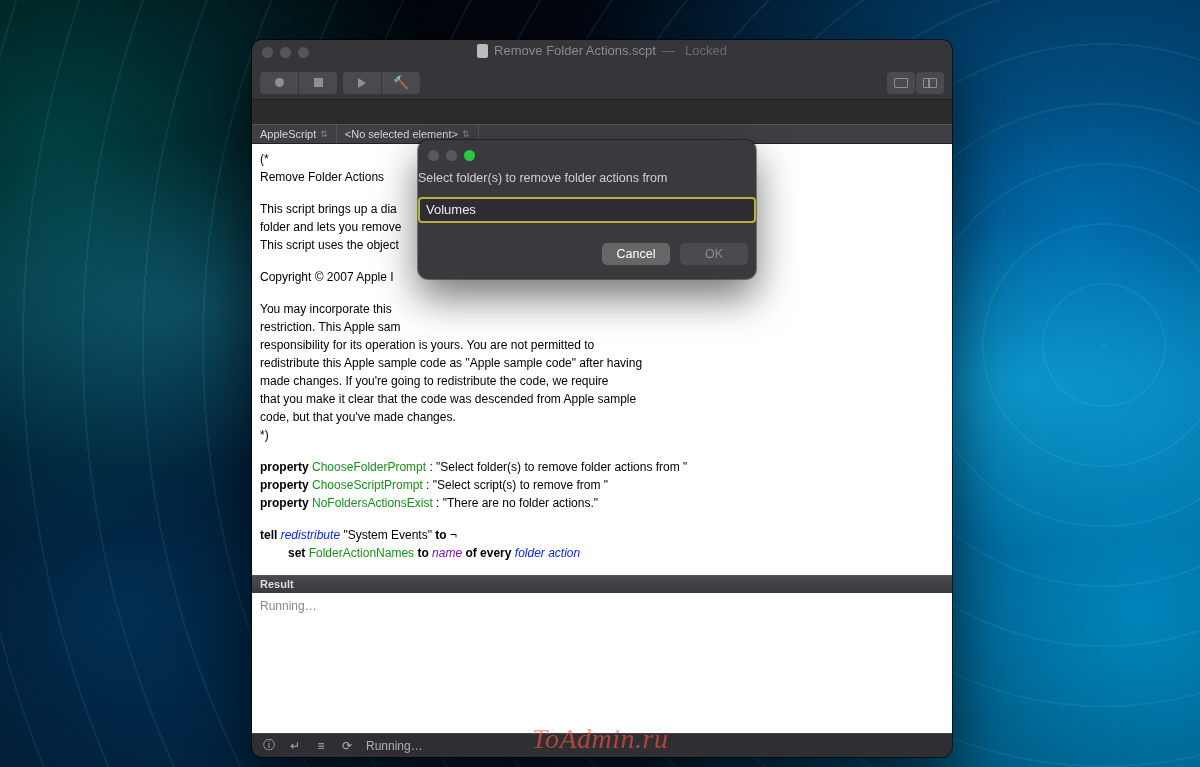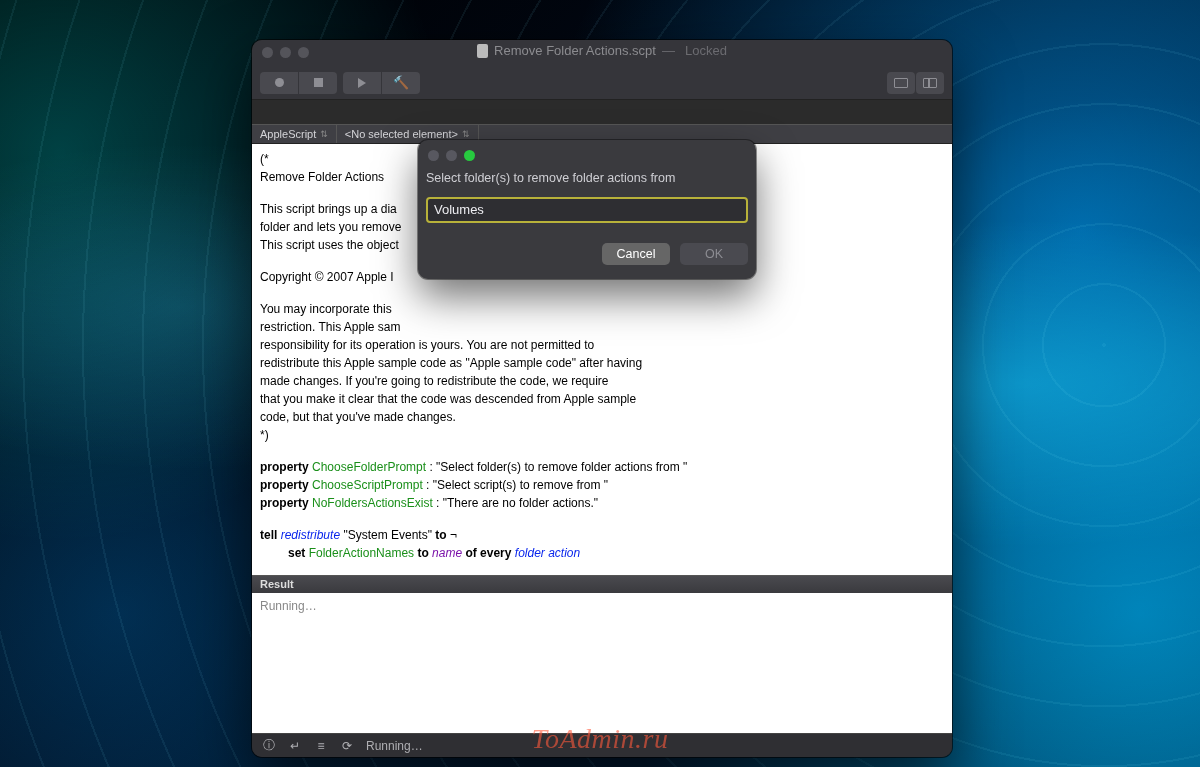--- a/index.html
+++ b/index.html
@@ -159,21 +159,21 @@
     left: 418px;
     top: 140px;
     width: 338px;
     background:#3a3a3e;
     border-radius:10px;
     box-shadow: 0 18px 40px rgba(0,0,0,.55), 0 0 0 1px rgba(0,0,0,.4);
     color:#d8d8dc;
     padding-bottom: 14px;
   }
   .dialog .traffic{padding:10px 10px 0}
-  .dlg-body{padding: 10px 8px 6px}
+  .dlg-body{padding: 10px 0 6px}
   .dlg-prompt{font-size:12.5px;color:#cfcfd4;margin-bottom:12px}
   .dlg-list{
     border:2px solid #b8b23a;
     border-radius:4px;
     background:#2e2e32;
     padding:3px 6px;
     min-height:26px;
     font-size:13px;
     color:#ececf0;
   }

